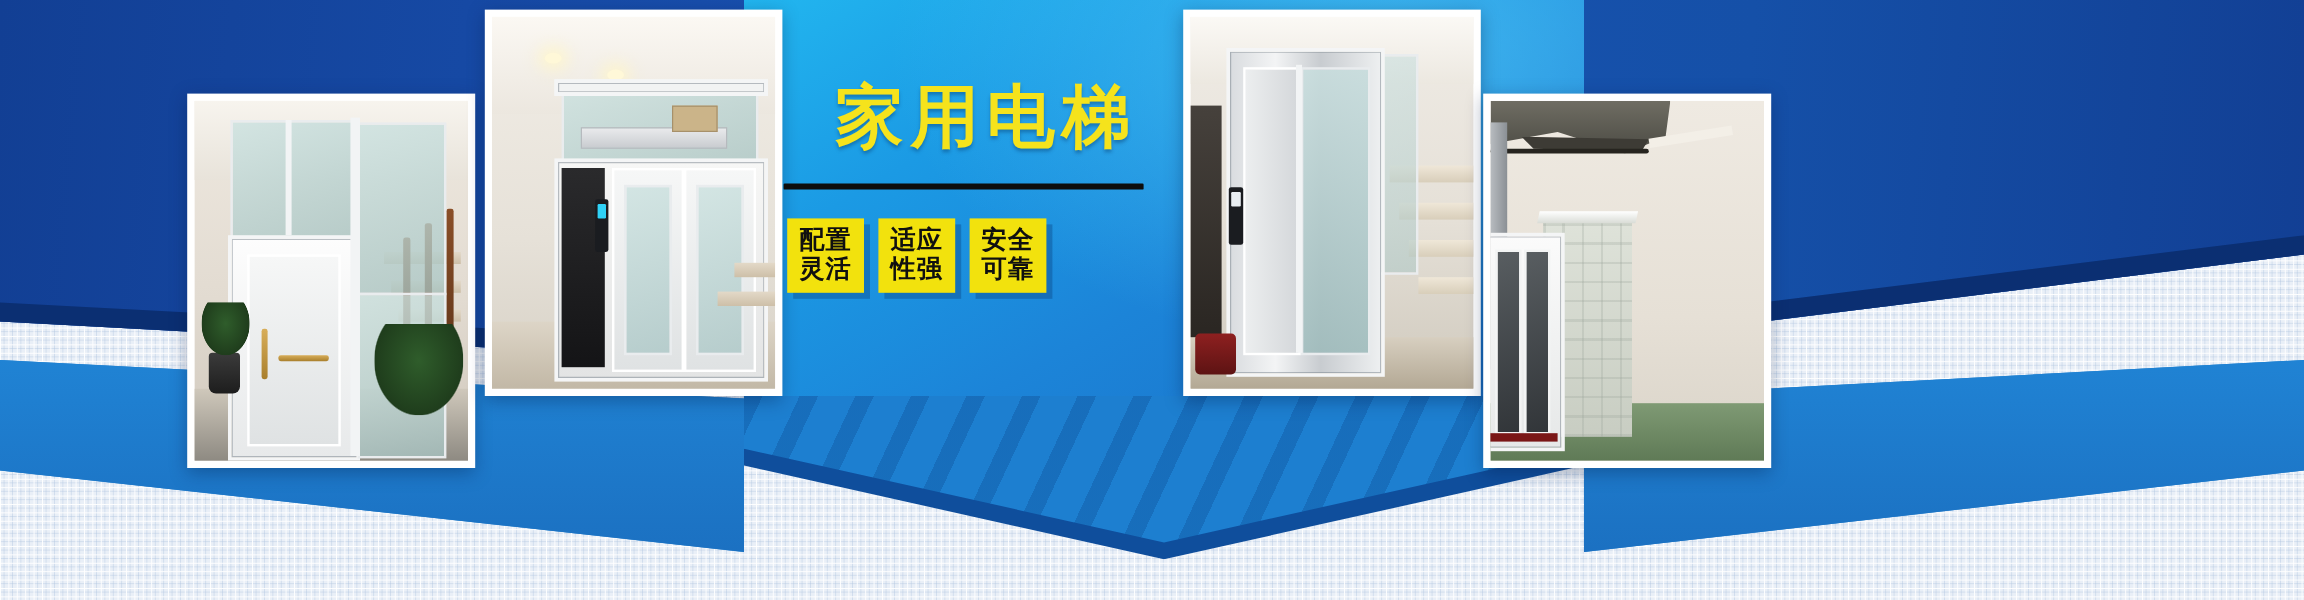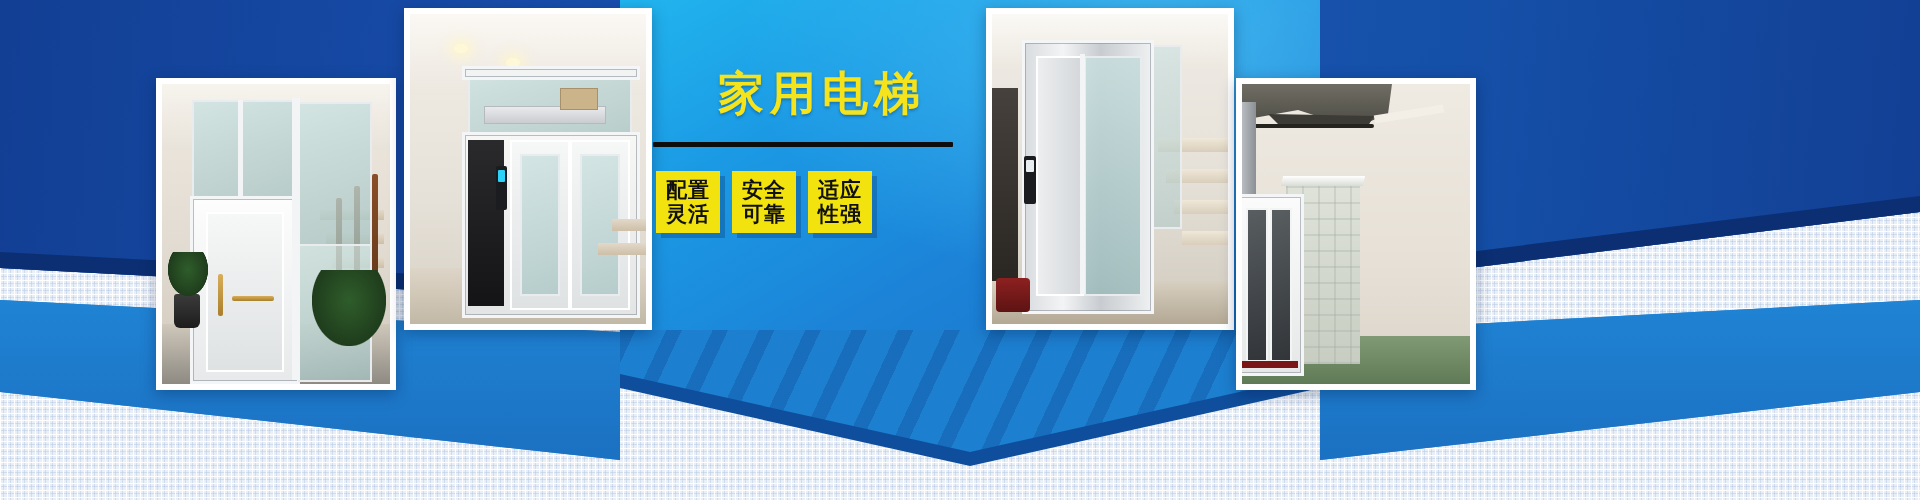--- a/index.html
+++ b/index.html
@@ -85,21 +85,21 @@
     background-image:linear-gradient(180deg,#2083d4 0%,#1a6cbd 100%);
     clip-path:polygon(0 32px,600px 0,600px 92px,0 160px);
   }
 
   
   .copy{
     position:absolute;left:648px;top:70px;width:330px;
     z-index:40;
   }
   .headline{
-    font-size:46px;font-weight:bold;color:#f5e31c;
+    font-size:57px;font-weight:bold;color:#f5e31c;
     letter-spacing:6px;text-align:center;line-height:1;
     text-shadow:0 2px 3px rgba(0,40,90,.35);
     margin:0 0 0 18px;
   }
   .rule{
     width:300px;height:5px;background:#0d0d0d;margin:26px 0 0 5px;border-radius:1px;
   }
   .tagline{
     display:flex;align-items:center;gap:11px;margin:30px 0 0 6px;
   }
@@ -307,24 +307,24 @@
 
     <div class="rule"></div>
 
 
     <div class="tags">
       <div class="tag">
         <span>配置</span>
         <span>灵活</span>
       </div>
       <div class="tag">
+        <span>适应</span>
+        <span>性强</span>
+      </div>
+      <div class="tag">
         <span>安全</span>
         <span>可靠</span>
       </div>
-      <div class="tag">
-        <span>适应</span>
-        <span>性强</span>
-      </div>
     </div>
 
   </div>
 
 </div>
 
 </body></html>

